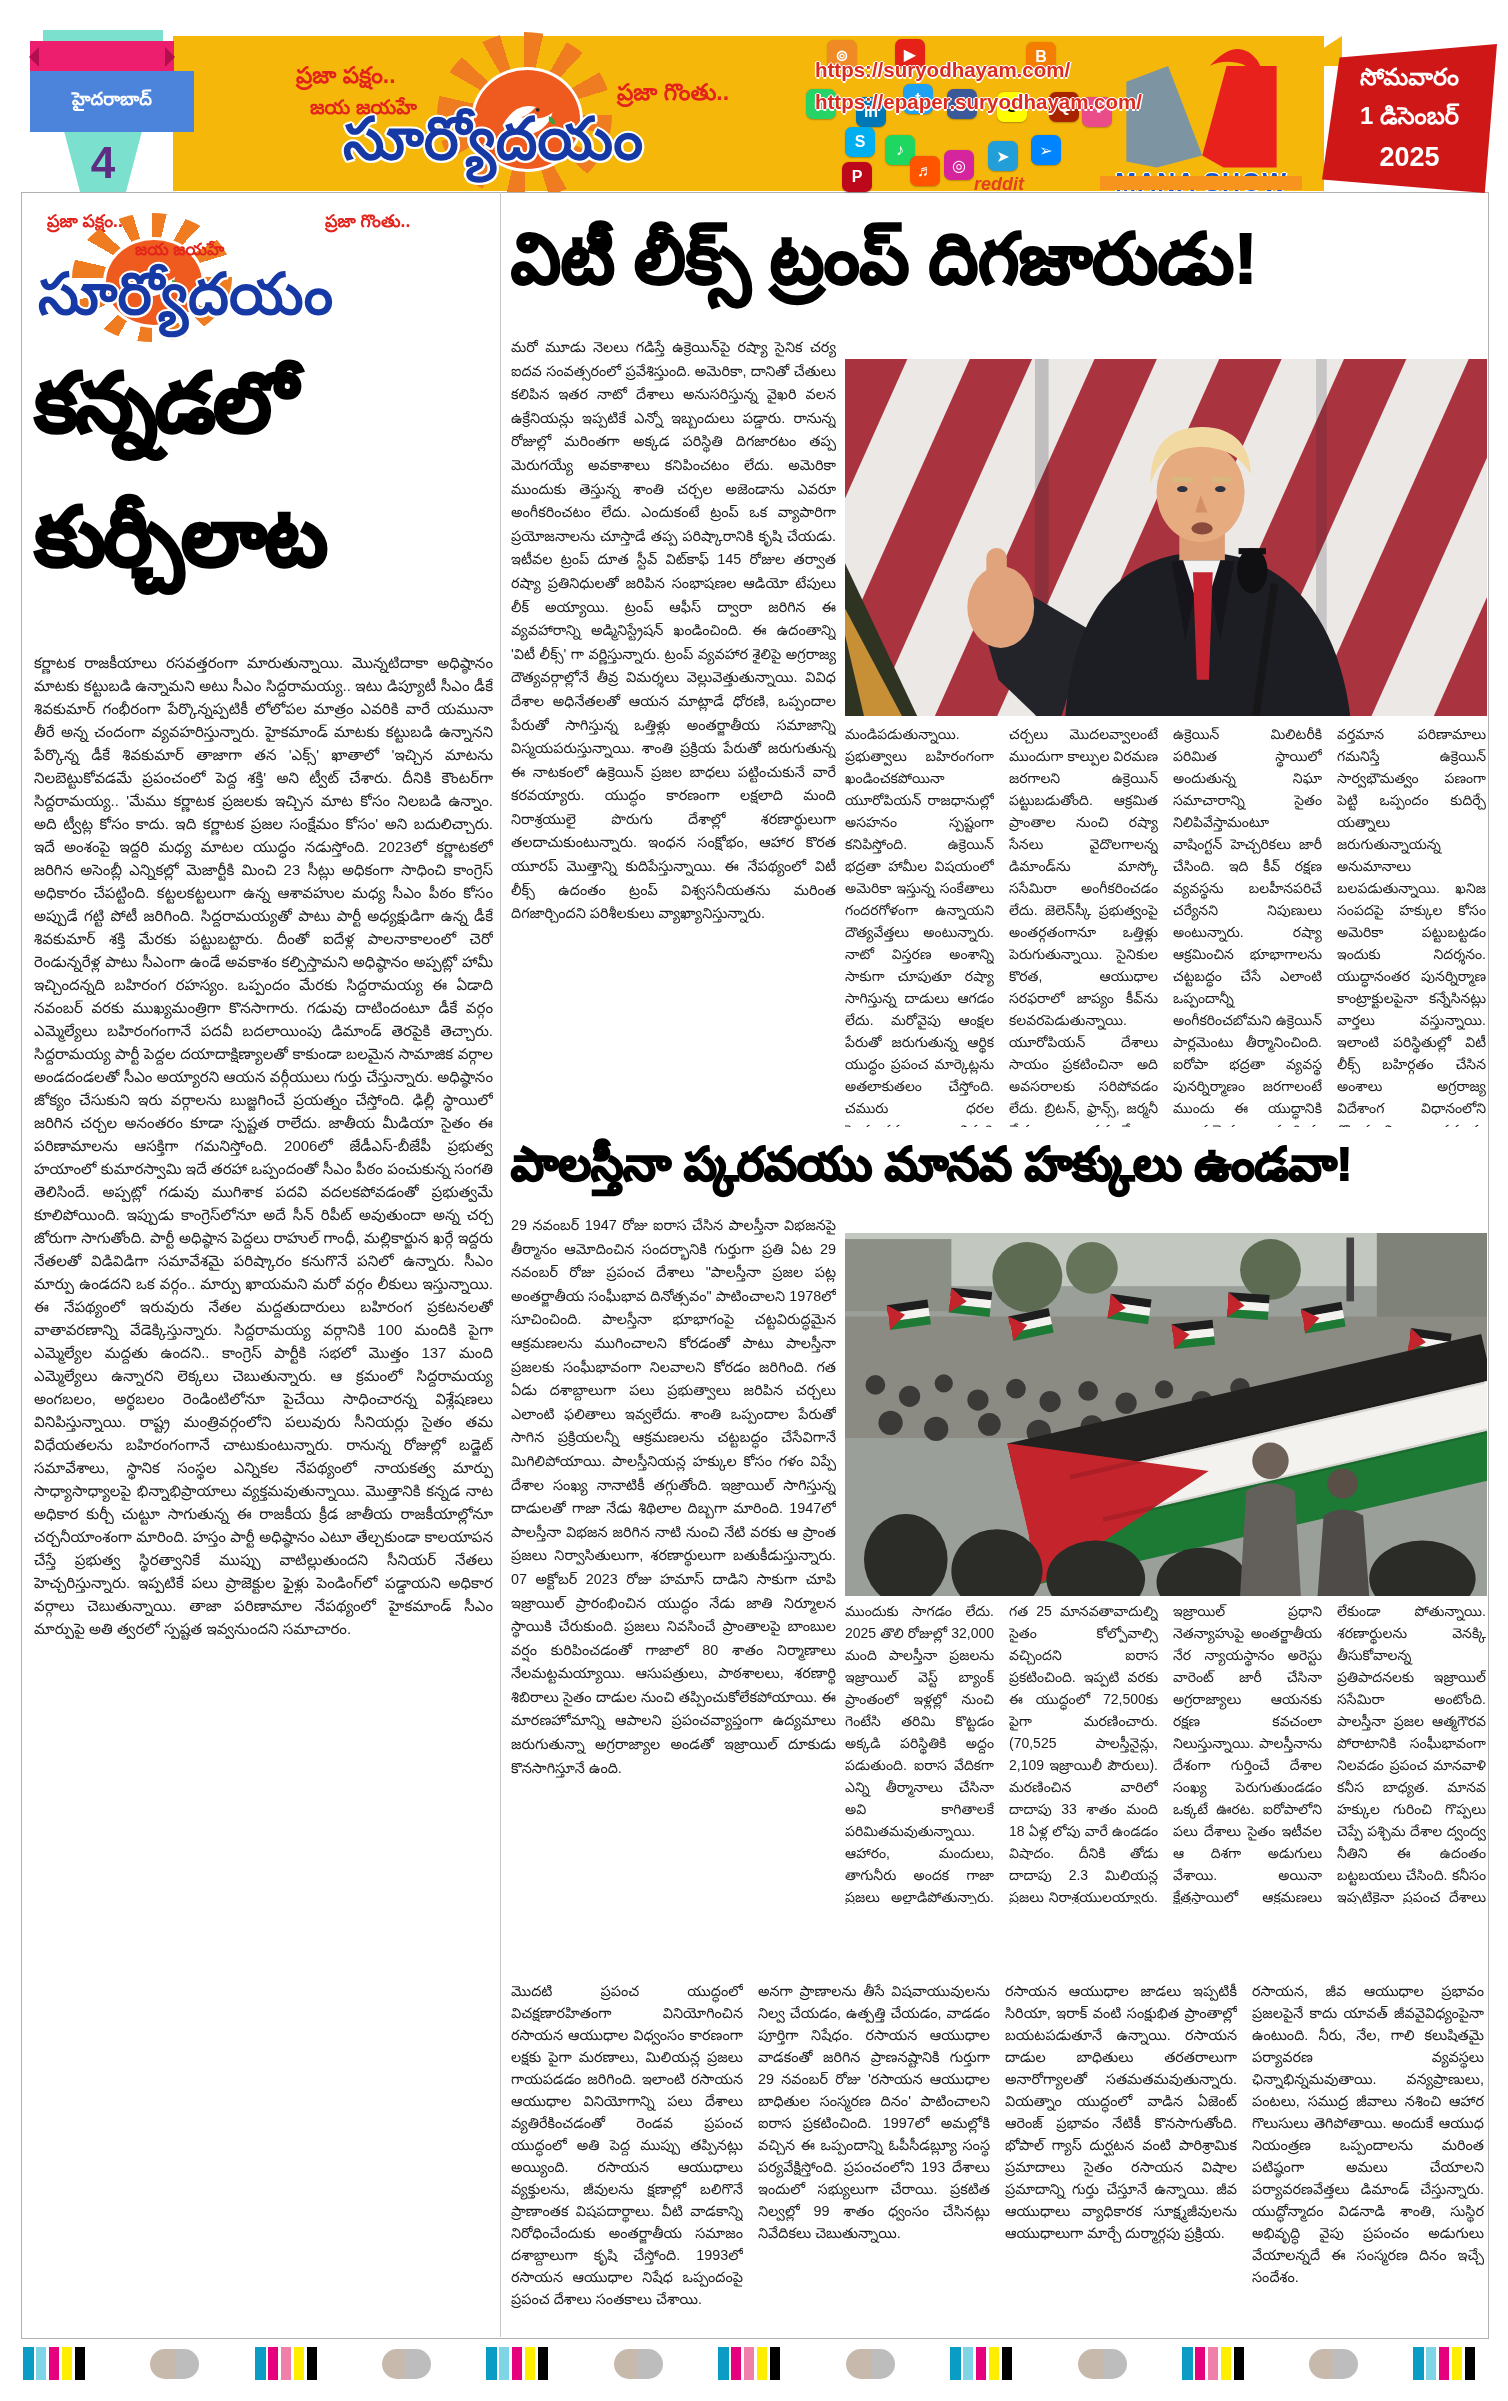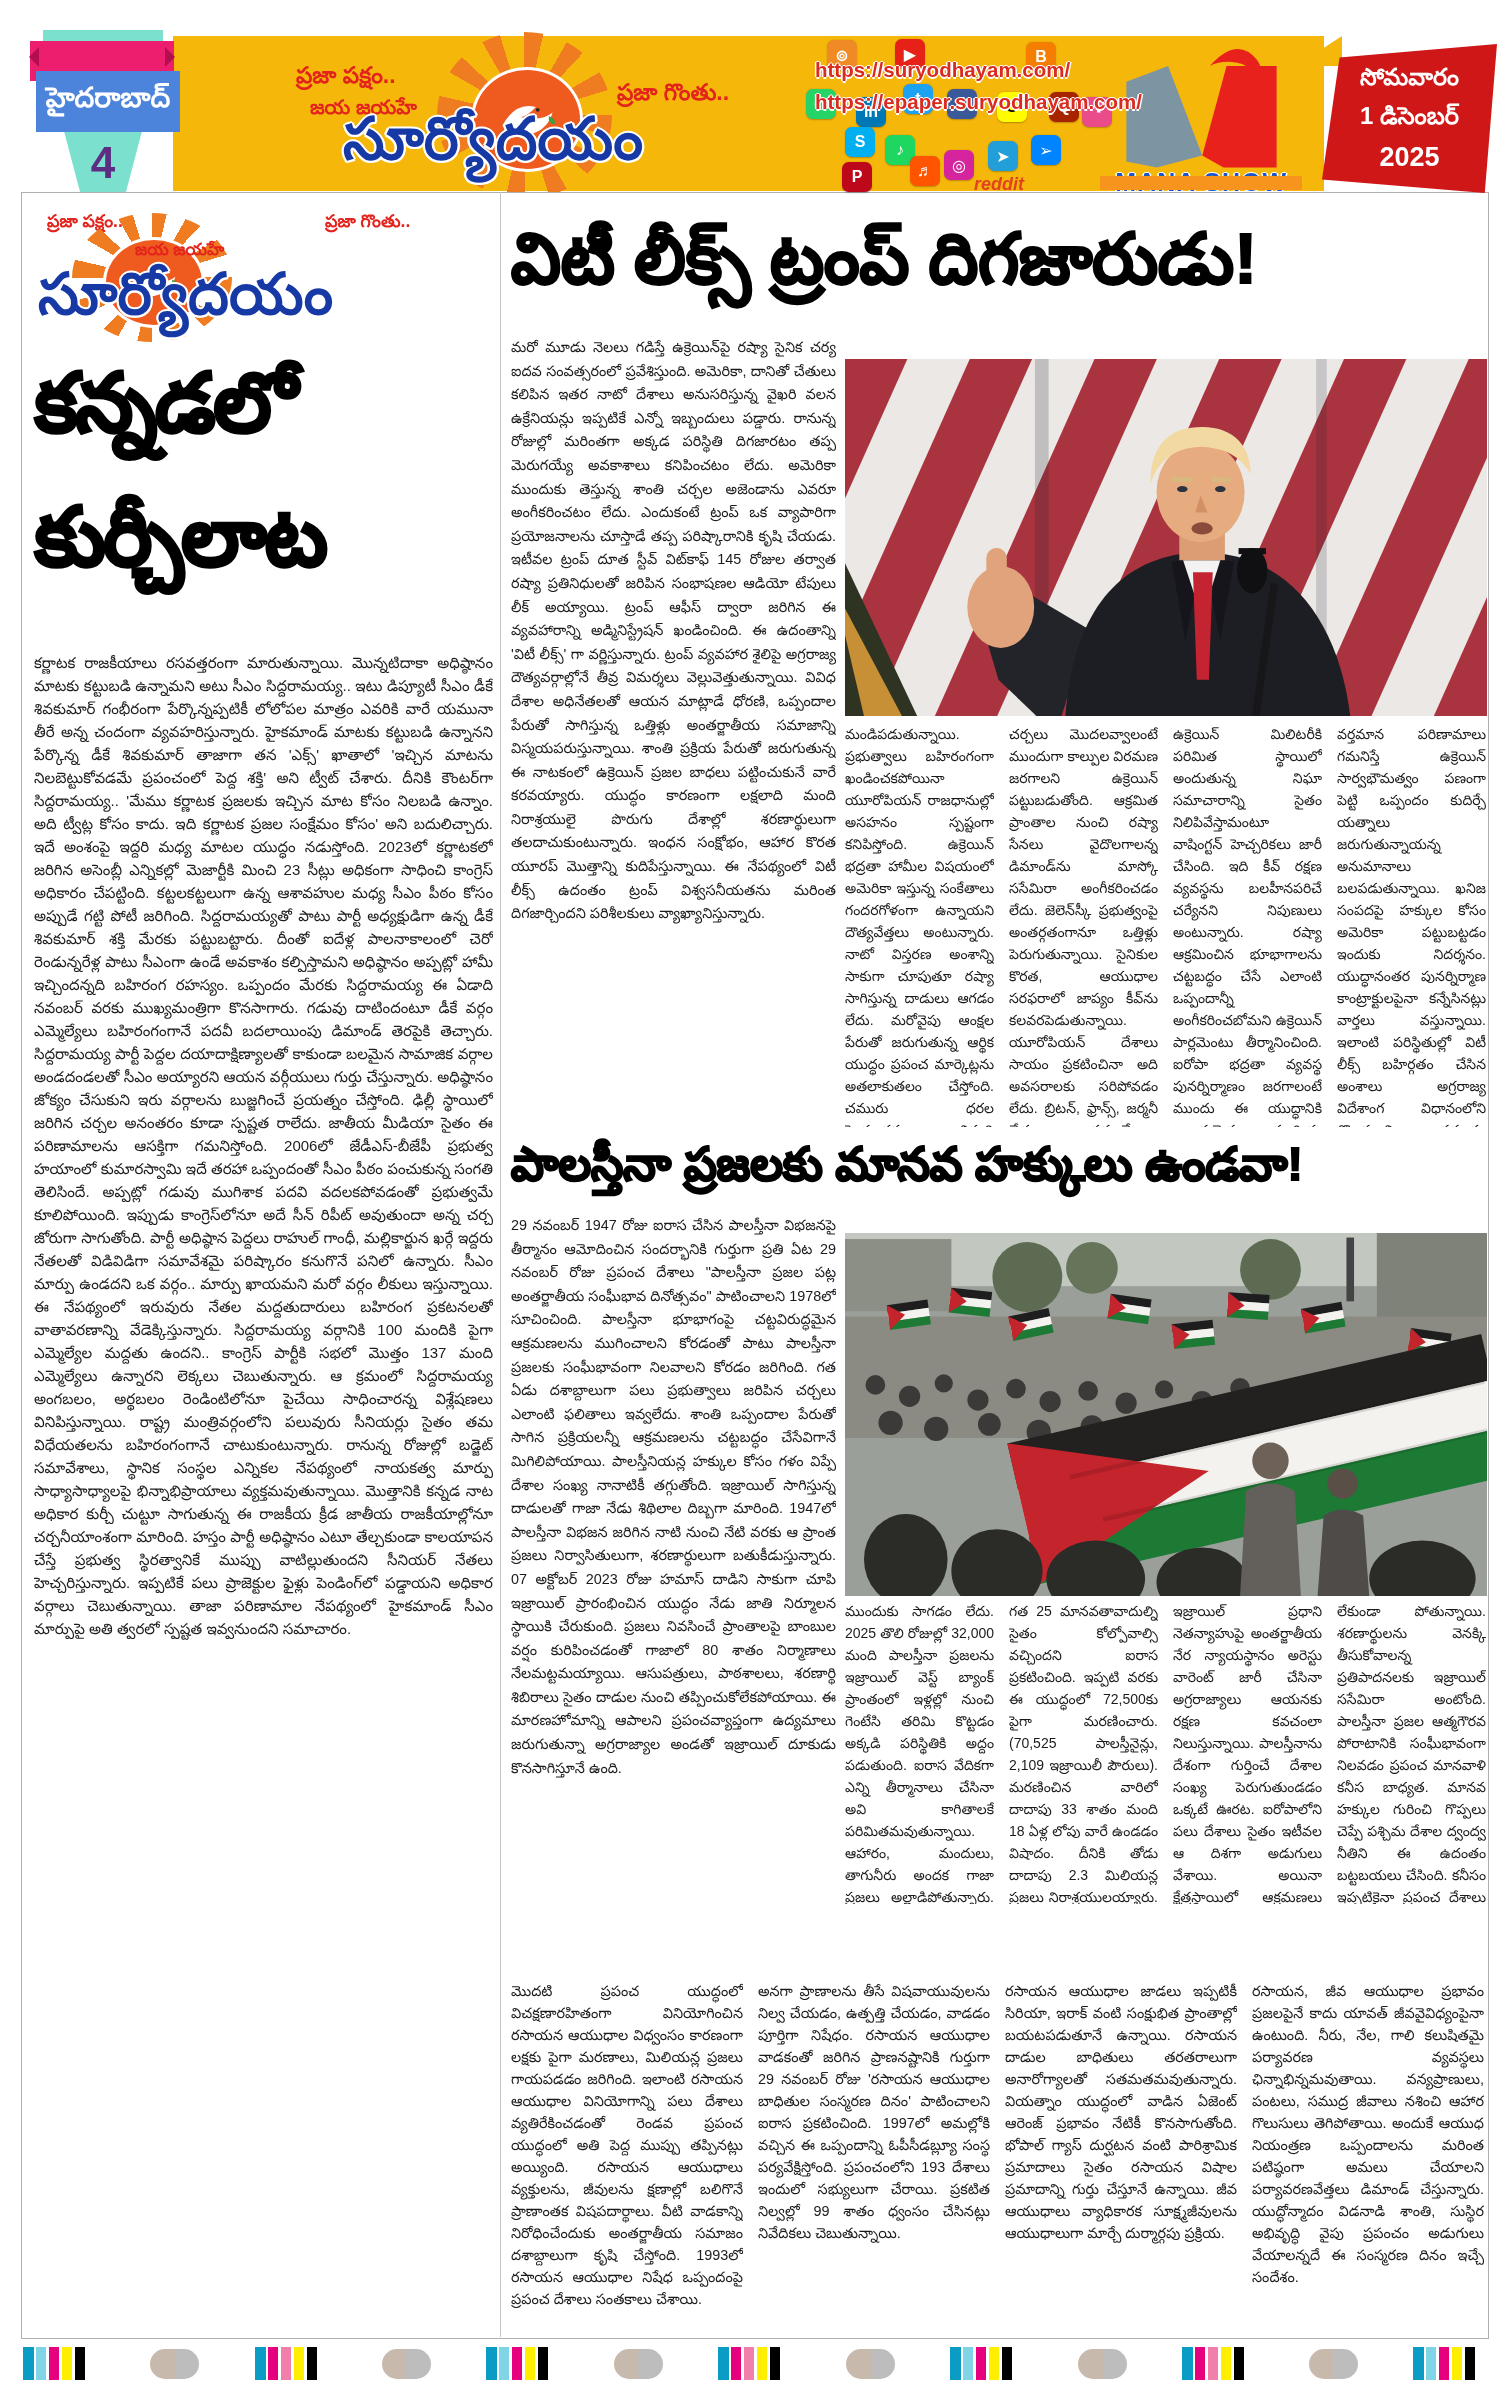--- a/index.html
+++ b/index.html
@@ -14,22 +14,22 @@
      text-shadow:-2.3px 0 #fff,2.3px 0 #fff,0 -2.3px #fff,0 2.3px #fff,-1.5px -1.5px #fff,1.5px 1.5px #fff,1.5px -1.5px #fff,-1.5px 1.5px #fff;}
   .sunburst{position:absolute;border-radius:50%;
      background:repeating-conic-gradient(#F07C22 0deg 13deg, rgba(0,0,0,0) 13deg 30deg);}
   .suncore{position:absolute;border-radius:50%;background:#EF5A1F;border:3px solid #fff;
      display:flex;align-items:center;justify-content:center;}
   
   .rb-teal-top{position:absolute;left:43px;top:30px;width:120px;height:15px;background:#7CE0CF;}
   .rb-pink{position:absolute;left:30px;top:41px;width:144px;height:40px;background:#ED1E6E;}
   .rb-pink:before{content:"";position:absolute;left:-10.6px;top:6px;border:10.6px solid transparent;border-right-color:#b30f4e;}
   .rb-pink:after{content:"";position:absolute;right:-10.6px;top:6px;border:10.6px solid transparent;border-left-color:#b30f4e;}
-  .rb-blue{position:absolute;left:36px;top:71px;width:144px;height:61px;background:#4C84DC;
-     display:flex;align-items:center;justify-content:center;color:#fff;font-size:28px;font-weight:bold;}
+  .rb-blue{position:absolute;left:30px;top:71px;width:164px;height:61px;background:#4C84DC;
+     display:flex;align-items:center;justify-content:center;color:#fff;font-size:18px;font-weight:bold;}
   .rb-tail{position:absolute;left:52px;top:132px;width:102px;height:62px;background:#7CE0CF;
      clip-path:polygon(12% 0,88% 0,72% 100%,28% 100%);
      display:flex;align-items:center;justify-content:center;color:#5C2D82;font-size:44px;font-weight:bold;}
   
   .url-line{position:absolute;color:#D92B21;font-weight:bold;font-size:20.5px;white-space:nowrap;z-index:5;
      text-shadow:-1.5px 0 #fff,1.5px 0 #fff,0 -1.5px #fff,0 1.5px #fff;}
   .social-cluster{position:absolute;left:798px;top:19px;width:327px;height:175px;z-index:1;}
   .sicon{position:absolute;width:30px;height:30px;border-radius:6.8px;display:flex;align-items:center;
      justify-content:center;font-weight:bold;font-size:16px;color:#fff;box-shadow:0 0.8px 1.5px rgba(0,0,0,.25);}
   .sicon-text{background:none !important;box-shadow:none;width:auto;height:auto;font-style:italic;font-size:18px;}
@@ -200,21 +200,21 @@
     </svg>
   </div>
 
   <div class="col-row" style="left:845px;top:723px;width:642px;height:404px;">
     <div class="ncol" style="width:149px;height:404px;font-size:14px;line-height:22px;">మండిపడుతున్నాయి. ప్రభుత్వాలు బహిరంగంగా ఖండించకపోయినా యూరోపియన్ రాజధానుల్లో అసహనం స్పష్టంగా కనిపిస్తోంది. ఉక్రెయిన్ భద్రతా హామీల విషయంలో అమెరికా ఇస్తున్న సంకేతాలు గందరగోళంగా ఉన్నాయని దౌత్యవేత్తలు అంటున్నారు. నాటో విస్తరణ అంశాన్ని సాకుగా చూపుతూ రష్యా సాగిస్తున్న దాడులు ఆగడం లేదు. మరోవైపు ఆంక్షల పేరుతో జరుగుతున్న ఆర్థిక యుద్ధం ప్రపంచ మార్కెట్లను అతలాకుతలం చేస్తోంది. చమురు ధరల హెచ్చుతగ్గులు అభివృద్ధి చెందుతున్న దేశాలకు శాపంగా మారాయి.</div>
     <div class="ncol" style="width:149px;height:404px;font-size:14px;line-height:22px;">చర్చలు మొదలవ్వాలంటే ముందుగా కాల్పుల విరమణ జరగాలని ఉక్రెయిన్ పట్టుబడుతోంది. ఆక్రమిత ప్రాంతాల నుంచి రష్యా సేనలు వైదొలగాలన్న డిమాండ్‌ను మాస్కో ససేమిరా అంగీకరించడం లేదు. జెలెన్‌స్కీ ప్రభుత్వంపై అంతర్గతంగానూ ఒత్తిళ్లు పెరుగుతున్నాయి. సైనికుల కొరత, ఆయుధాల సరఫరాలో జాప్యం కీవ్‌ను కలవరపెడుతున్నాయి. యూరోపియన్ దేశాలు సాయం ప్రకటించినా అది అవసరాలకు సరిపోవడం లేదు. బ్రిటన్, ఫ్రాన్స్, జర్మనీ నేతలు సమావేశాలు నిర్వహిస్తున్నా ఫలితం శూన్యం.</div>
     <div class="ncol" style="width:149px;height:404px;font-size:14px;line-height:22px;">ఉక్రెయిన్ మిలిటరీకి పరిమిత స్థాయిలో అందుతున్న నిఘా సమాచారాన్ని సైతం నిలిపివేస్తామంటూ వాషింగ్టన్ హెచ్చరికలు జారీ చేసింది. ఇది కీవ్ రక్షణ వ్యవస్థను బలహీనపరిచే చర్యేనని నిపుణులు అంటున్నారు. రష్యా ఆక్రమించిన భూభాగాలను చట్టబద్ధం చేసే ఎలాంటి ఒప్పందాన్నీ అంగీకరించబోమని ఉక్రెయిన్ పార్లమెంటు తీర్మానించింది. ఐరోపా భద్రతా వ్యవస్థ పునర్నిర్మాణం జరగాలంటే ముందు ఈ యుద్ధానికి న్యాయమైన ముగింపు అవసరమని జర్మన్ ఛాన్సలర్ వ్యాఖ్యానించారు.</div>
     <div class="ncol" style="width:149px;height:404px;font-size:14px;line-height:22px;">వర్తమాన పరిణామాలు గమనిస్తే ఉక్రెయిన్ సార్వభౌమత్వం పణంగా పెట్టి ఒప్పందం కుదిర్చే యత్నాలు జరుగుతున్నాయన్న అనుమానాలు బలపడుతున్నాయి. ఖనిజ సంపదపై హక్కుల కోసం అమెరికా పట్టుబట్టడం ఇందుకు నిదర్శనం. యుద్ధానంతర పునర్నిర్మాణ కాంట్రాక్టులపైనా కన్నేసినట్లు వార్తలు వస్తున్నాయి. ఇలాంటి పరిస్థితుల్లో విటీ లీక్స్ బహిర్గతం చేసిన అంశాలు అగ్రరాజ్య విదేశాంగ విధానంలోని డొల్లతనాన్ని ప్రపంచం ముందు పెట్టాయి. ట్రంప్ దిగజారుడుతనానికి ఇంతకు మించిన సాక్ష్యం అవసరం లేదన్నది విశ్లేషకుల మాట.</div>
   </div>
 
-  <div class="headline" style="left:511px;top:1137px;font-size:46px;">పాలస్తీనా ప్రజలకు మానవ హక్కులు ఉండవా!</div>
+  <div class="headline" style="left:511px;top:1137px;font-size:46px;">పాలస్తీనా ప్కరవయు మానవ హక్కులు ఉండవా!</div>
 
   <div class="bodytext" style="left:511px;top:1214px;width:325px;height:688px;font-size:14.4px;line-height:23.6px;">29 నవంబర్ 1947 రోజు ఐరాస చేసిన పాలస్తీనా విభజనపై తీర్మానం ఆమోదించిన సందర్భానికి గుర్తుగా ప్రతి ఏట 29 నవంబర్ రోజు ప్రపంచ దేశాలు "పాలస్తీనా ప్రజల పట్ల అంతర్జాతీయ సంఘీభావ దినోత్సవం" పాటించాలని 1978లో సూచించింది. పాలస్తీనా భూభాగంపై చట్టవిరుద్ధమైన ఆక్రమణలను ముగించాలని కోరడంతో పాటు పాలస్తీనా ప్రజలకు సంఘీభావంగా నిలవాలని కోరడం జరిగింది. గత ఏడు దశాబ్దాలుగా పలు ప్రభుత్వాలు జరిపిన చర్చలు ఎలాంటి ఫలితాలు ఇవ్వలేదు. శాంతి ఒప్పందాల పేరుతో సాగిన ప్రక్రియలన్నీ ఆక్రమణలను చట్టబద్ధం చేసేవిగానే మిగిలిపోయాయి. పాలస్తీనియన్ల హక్కుల కోసం గళం విప్పే దేశాల సంఖ్య నానాటికీ తగ్గుతోంది. ఇజ్రాయిల్ సాగిస్తున్న దాడులతో గాజా నేడు శిథిలాల దిబ్బగా మారింది. 1947లో పాలస్తీనా విభజన జరిగిన నాటి నుంచి నేటి వరకు ఆ ప్రాంత ప్రజలు నిర్వాసితులుగా, శరణార్థులుగా బతుకీడుస్తున్నారు. 07 అక్టోబర్ 2023 రోజు హమాస్ దాడిని సాకుగా చూపి ఇజ్రాయిల్ ప్రారంభించిన యుద్ధం నేడు జాతి నిర్మూలన స్థాయికి చేరుకుంది. ప్రజలు నివసించే ప్రాంతాలపై బాంబుల వర్షం కురిపించడంతో గాజాలో 80 శాతం నిర్మాణాలు నేలమట్టమయ్యాయి. ఆసుపత్రులు, పాఠశాలలు, శరణార్థి శిబిరాలు సైతం దాడుల నుంచి తప్పించుకోలేకపోయాయి. ఈ మారణహోమాన్ని ఆపాలని ప్రపంచవ్యాప్తంగా ఉద్యమాలు జరుగుతున్నా అగ్రరాజ్యాల అండతో ఇజ్రాయిల్ దూకుడు కొనసాగిస్తూనే ఉంది.</div>
 
   <div class="photo" style="left:845px;top:1233px;width:642px;height:363px;">
     <svg viewBox="0 0 845 478" preserveAspectRatio="none">
       <rect width="845" height="478" fill="#9AA099"></rect>
       <rect width="845" height="70" fill="#C2C8BF"></rect>
       <rect x="0" y="8" width="140" height="95" fill="#8C8F85"></rect>
       <rect x="700" y="0" width="145" height="112" fill="#7F8278"></rect>
       <circle cx="240" cy="58" r="46" fill="#5D6B52"></circle>

